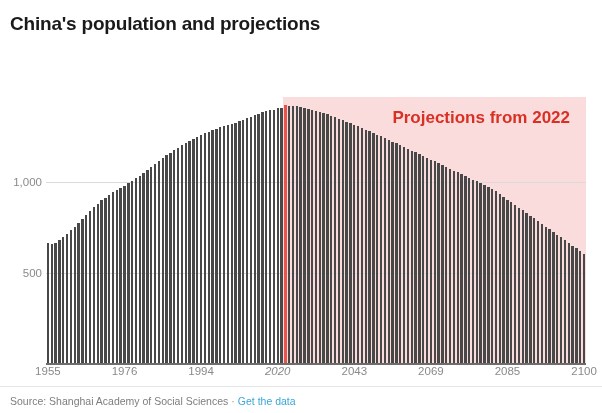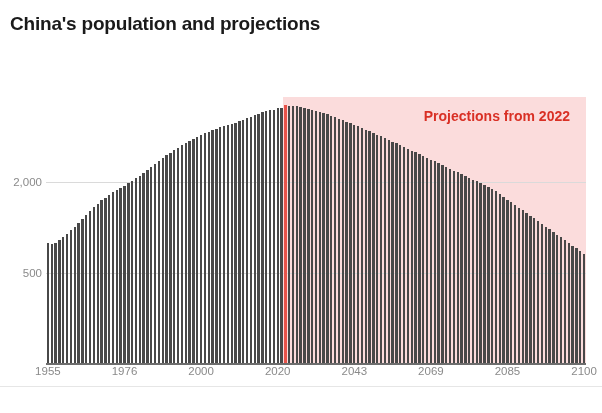--- a/index.html
+++ b/index.html
@@ -100,21 +100,21 @@
   .marker-line {
     position: absolute;
     bottom: 0;
     background: #e8534a;
     z-index: 5;
   }
 
   
   .proj-annotation {
     position: absolute;
-    font-size: 14px;
+    font-size: 17px;
     font-weight: bold;
     color: #d93025;
     white-space: nowrap;
     z-index: 7;
   }
 
   
   .xaxis {
     position: absolute;
     left: 46px; top: 364px;
@@ -157,21 +157,21 @@
 
 <div id="root">
 
   <div class="header">
     <h1 class="chart-title">China's population and projections</h1>
   </div>
 
   <div class="plot-wrap">
     <div class="ylabels" id="ylabels">
         <div class="ytick" style="top: 174.667px; color: rgb(138, 138, 138);">500</div>
-        <div class="ytick" style="top: 84.3333px; color: rgb(138, 138, 138);">2,000</div>
+        <div class="ytick" style="top: 84.3333px; color: rgb(138, 138, 138);">1,000</div>
       </div>
     <div class="plot" id="plot">
       <div class="proj-band" id="proj-band" style="left: 237.447px; width: 302.553px; top: 5px; height: 266px; background: rgb(251, 220, 220);"></div>
       <div id="gridlines">
           <div class="gridline" style="top: 180.667px; background: rgb(218, 218, 218);"></div>
           <div class="gridline" style="top: 90.3333px; background: rgb(218, 218, 218);"></div>
         </div>
       <div class="bars" id="bars">
           <div class="bar" title="1960: 667" style="left: 0.72766px; width: 2.37447px; height: 120.505px; background: rgb(72, 72, 72);"></div>
           <div class="bar" title="1961: 660" style="left: 4.55745px; width: 2.37447px; height: 119.24px; background: rgb(72, 72, 72);"></div>
@@ -317,23 +317,26 @@
         </div>
       <div class="marker-line" id="marker-line" style="left: 238.174px; width: 2.37447px; height: 257.631px; background: rgb(232, 83, 74);"></div>
       <div class="baseline" id="baseline" style="top: 271px;"></div>
       <div class="proj-annotation" id="proj-annotation" style="right: 16px; top: 16px; color: rgb(217, 48, 37);">Projections from 2022</div>
     </div>
   </div>
 
   <div class="xaxis" id="xaxis">
       <div class="xtick" style="left: 1.91489px; color: rgb(138, 138, 138);">1955</div>
       <div class="xtick" style="left: 78.5106px; color: rgb(138, 138, 138);">1976</div>
-      <div class="xtick" style="left: 155.106px; color: rgb(138, 138, 138);">2000</div>
-      <div class="xtick" style="left: 231.702px; color: rgb(138, 138, 138);">2020</div>
+      <div class="xtick" style="left: 155.106px; color: rgb(138, 138, 138);">1994</div>
+      <div class="xtick" style="left: 231.702px; color: rgb(138, 138, 138); font-style: italic;">2020</div>
       <div class="xtick" style="left: 308.298px; color: rgb(138, 138, 138);">2043</div>
       <div class="xtick" style="left: 384.894px; color: rgb(138, 138, 138);">2069</div>
       <div class="xtick" style="left: 461.489px; color: rgb(138, 138, 138);">2085</div>
       <div class="xtick" style="left: 538.085px; color: rgb(138, 138, 138);">2100</div>
     </div>
 
   <div class="footer-rule"></div>
+  <div class="footer">
+    <span>Source: Shanghai Academy of Social Sciences</span><span class="sep">·</span><a class="getdata" href="#">Get the data</a>
+  </div>
 
 </div>
 
 </body></html>

